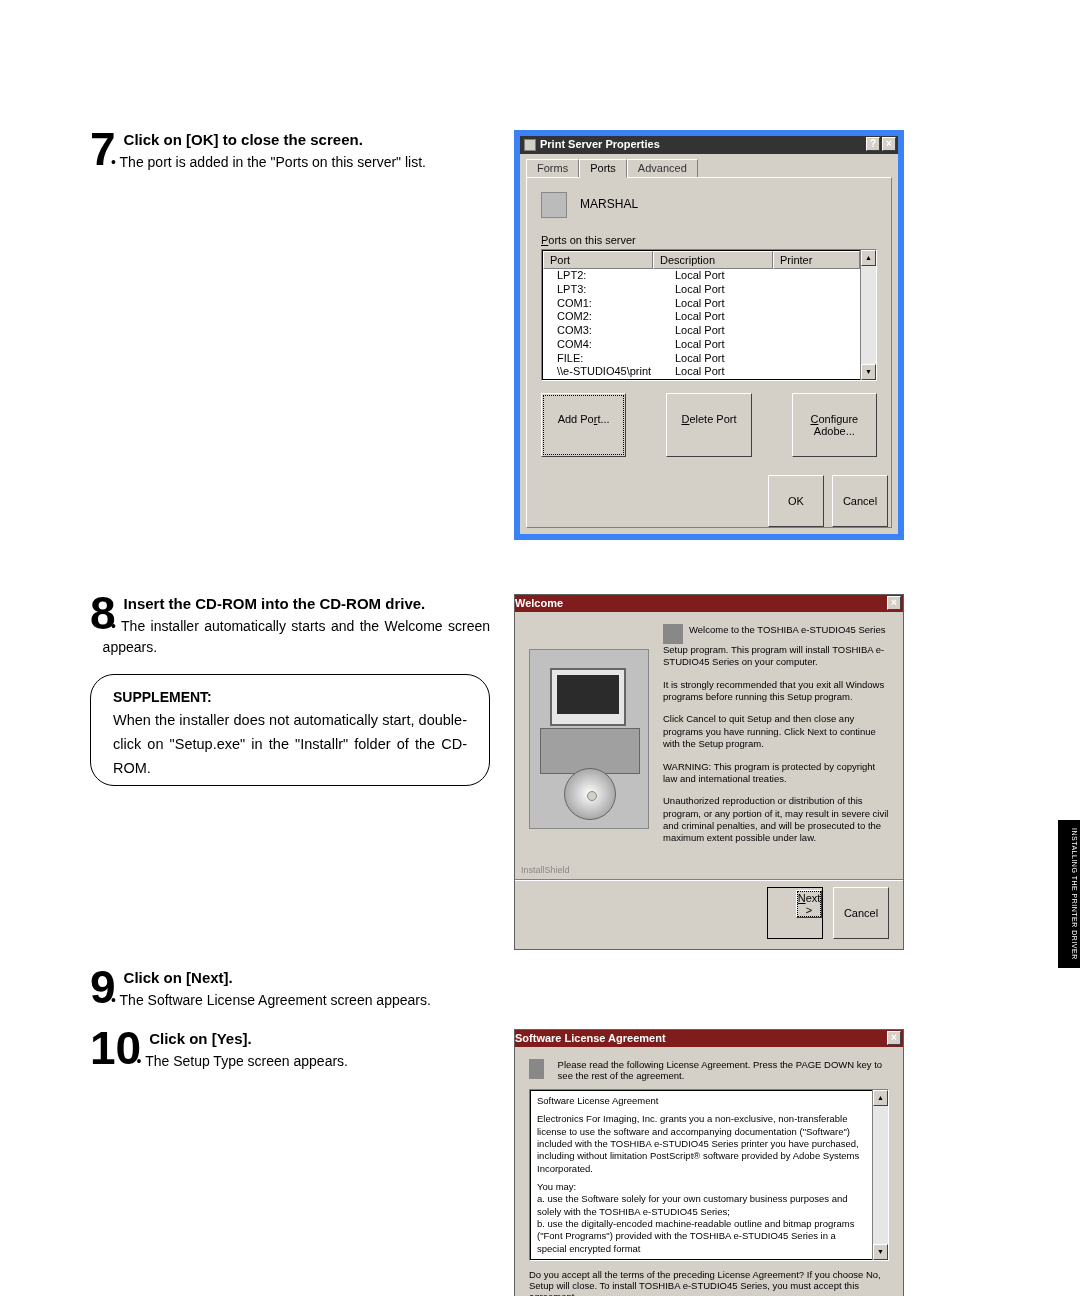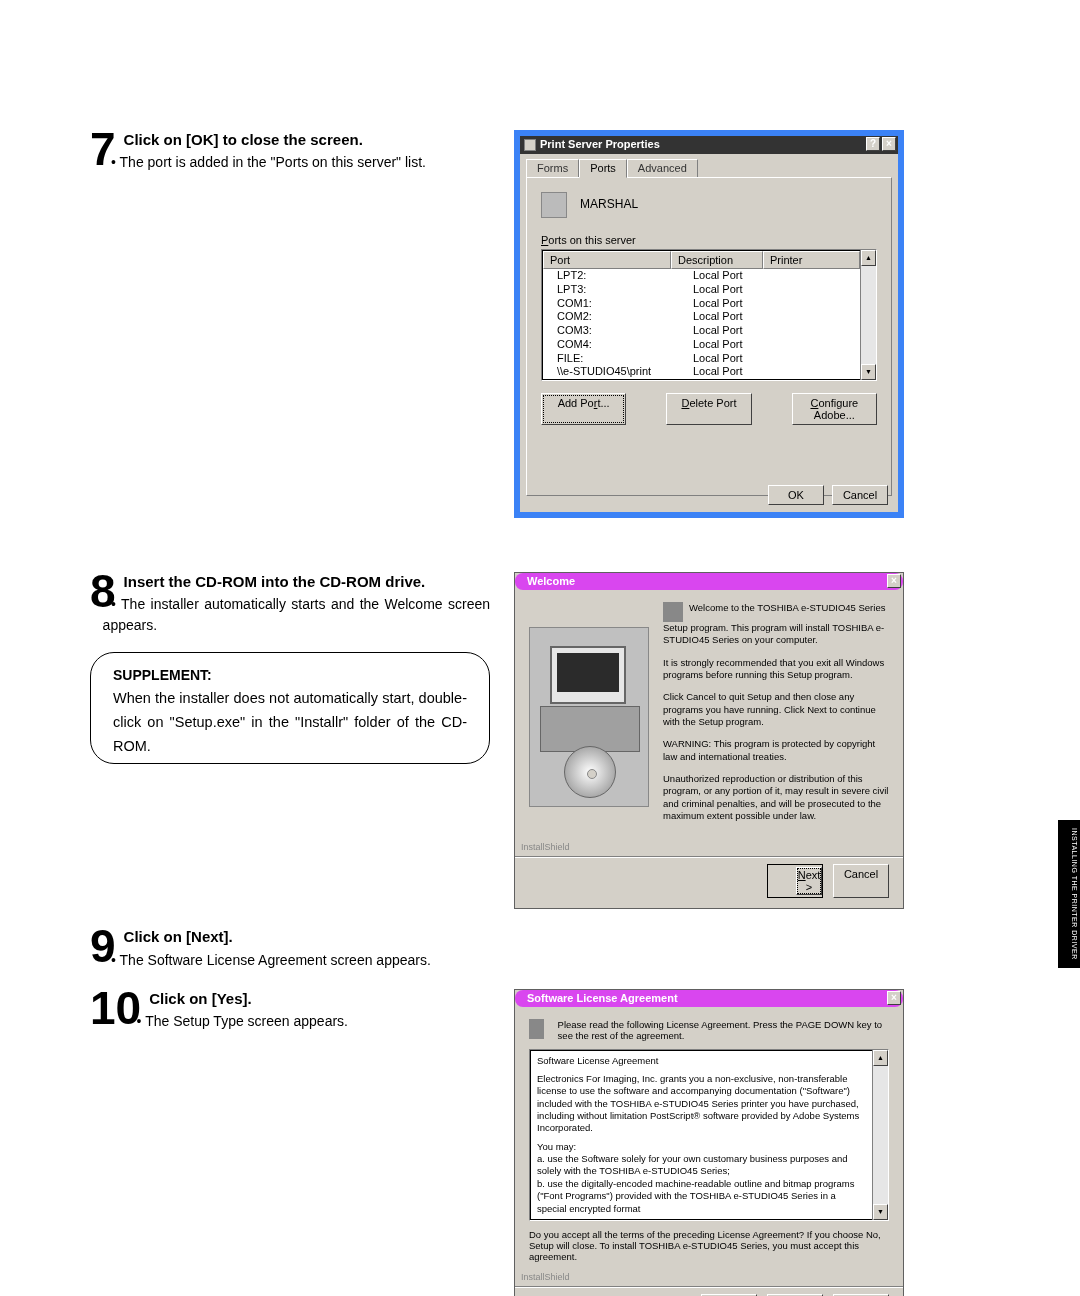--- a/index.html
+++ b/index.html
@@ -38,37 +38,37 @@
 
 .ports-label { font-size: 11px; margin-top: 16px; }
 .ports-label .u { text-decoration: underline; }
 
 .port-table { border: 1px solid #808080; border-right-color:#fff; border-bottom-color:#fff; background: #fff; margin-top: 3px; display: flex; }
 .port-table .inner { flex: 1; border: 1px solid #000; border-right: none; }
 .port-table .hdr { display: flex; background: #d4d0c8; }
 .port-table .hdr .cell { padding: 2px 6px; border: 1px solid #fff; border-right-color:#808080; border-bottom-color:#808080; font-size: 11px; }
 .port-table .body .row { display: flex; }
 .port-table .body .cell { padding: 0 6px; font-size: 11px; line-height: 1.25; margin-left: 8px; }
-.port-table .c1 { width: 128px; } .port-table .c2 { width: 92px; } .port-table .c3 { flex: 1; }
+.port-table .c1 { width: 110px; } .port-table .c2 { width: 120px; } .port-table .c3 { flex: 1; }
 .port-table .sb { width: 16px; background: #d4d0c8; border-left:1px solid #808080; position: relative; }
 .port-table .sb .ar { height: 16px; background:#d4d0c8; border:1px solid #fff; border-right-color:#404040; border-bottom-color:#404040; text-align:center; font-size:7px; line-height:14px; }
 .port-table .sb .track { position:absolute; top:16px; bottom:16px; left:0; right:0; background:#e6e6e6; }
 .port-table .sb .arb { position:absolute; bottom:0; left:0; right:0; }
 
 .btn-row { display: flex; gap: 40px; margin-top: 12px; justify-content:flex-start; }
-.btn { font-size: 11px; padding: 3px 0; width: 88px; text-align:center; background:#d4d0c8; border:1px solid #fff; border-right-color:#404040; border-bottom-color:#404040; }
+.btn { font-size: 11px; padding: 19px 0; width: 88px; text-align:center; background:#d4d0c8; border:1px solid #fff; border-right-color:#404040; border-bottom-color:#404040; }
 .btn.dotted { outline: 1px dotted #000; outline-offset: -3px; }
 .btn .u { text-decoration: underline; }
 
 .win-footer { position:absolute; bottom:7px; right:10px; display:flex; gap:8px; }
 .win-footer .btn, .dlg-footer .btn { width: 56px; }
 
 
 .dlg { background: #d4d0c8; border: 1px solid #606060; font-family: Tahoma, Arial, sans-serif; font-size: 10px; color: #000; position: relative; }
-.dlg-title { background: #d946ef; color: #fff; font-size: 11px; font-weight:bold; padding: 2px 12px 3px; position:relative;border-radius:8px; }
+.dlg-title { background: #7f1d1d; color: #fff; font-size: 11px; font-weight:bold; padding: 2px 0 3px; position:relative; }
 .dlg-title .sq { position:absolute; right:2px; top:1px; width:14px; height:14px; background:#d4d0c8; border:1px solid #fff; border-right-color:#404040; border-bottom-color:#404040; text-align:center; line-height:12px; font-weight:bold; font-family:Arial; font-size:10px; }
 .dlg-body { padding: 12px 14px 10px; }
 .dlg-shield { font-size:9px; color:#888; margin-left: 6px; }
 .dlg-hr { border:none; border-top:1px solid #808080; border-bottom:1px solid #fff; margin:4px 0 6px; }
 .dlg-footer { display:flex; justify-content:flex-end; gap:10px; padding: 0 14px 10px; }
 .dlg-footer .btn { font-size:11px; }
 .btn.default { border: 1px solid #000; padding:2px 0; }
 .btn.default .inner { display:block; border:1px solid #fff; border-right-color:#404040; border-bottom-color:#404040; padding:1px 0; outline:1px dotted #000; outline-offset:-2px;margin-left:28px; }
 
 .welcome-split { display:flex; gap:14px; align-items:center; }

